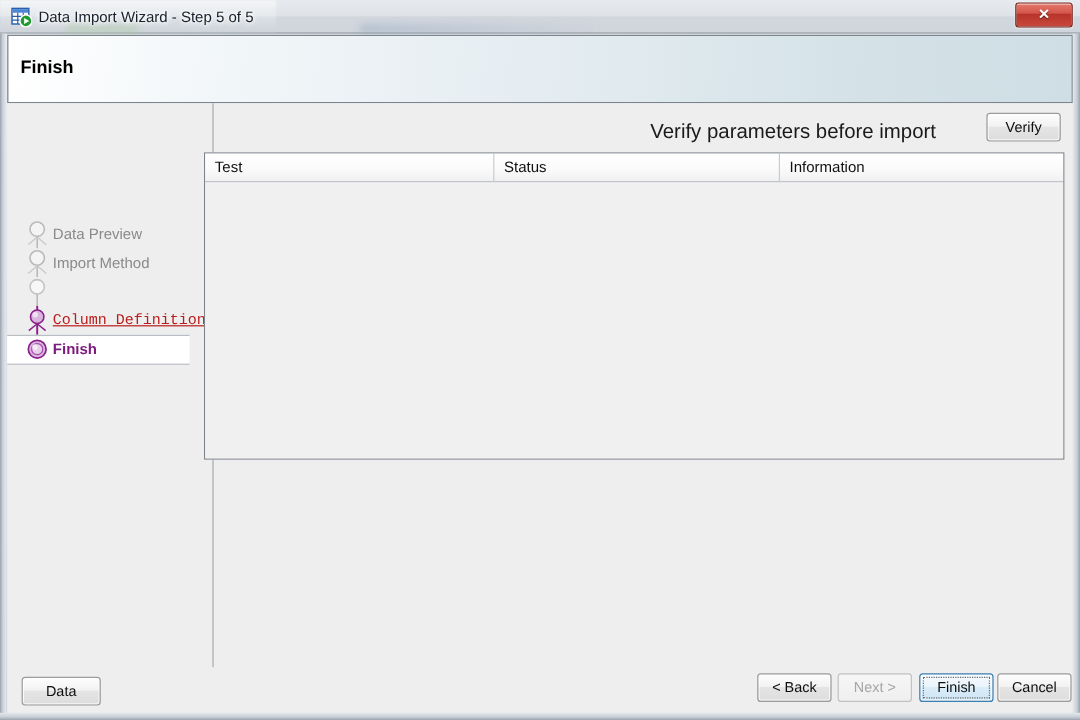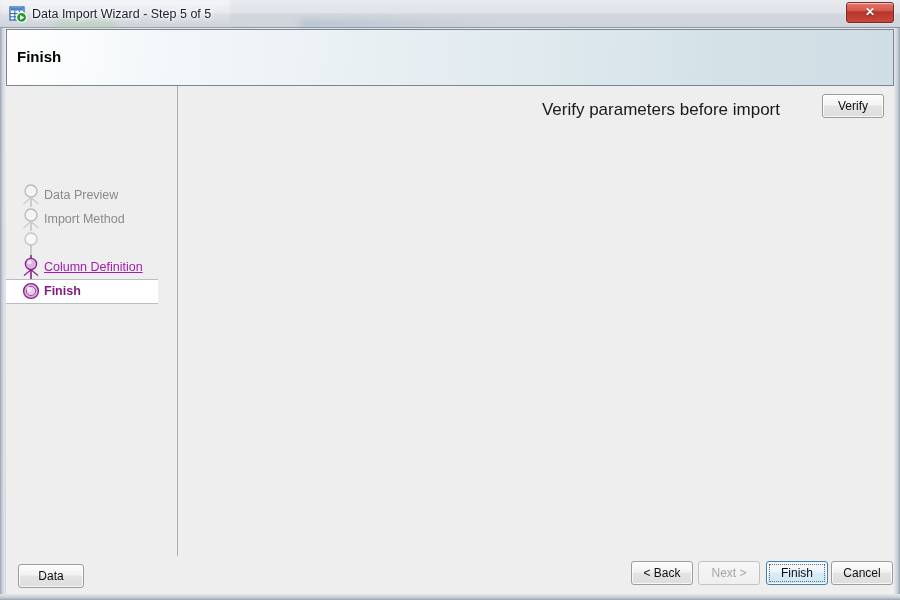--- a/index.html
+++ b/index.html
@@ -87,21 +87,21 @@
   }
   .step {
     position:absolute; left:0; width:152px; height:24px;
   }
   .step .node { position:absolute; left:12px; top:0; width:26px; height:24px; }
   .step .label {
     position:absolute; left:38px; top:0; height:24px; line-height:24px;
     font-size:12.5px; white-space:nowrap;
   }
   .step.done  .label { color:#8a8a8a; }
-  .step.link  .label { color:#a21caf; text-decoration:underline; cursor:pointer; }
+  .step.link  .label { color:#b91c1c; text-decoration:underline; cursor:pointer;font-family:Liberation Mono, monospace; }
   .step.current .label { color:#7d1a7d; font-weight:bold; }
 
   #current-band {
     position:absolute; left:0; top:193px; width:152px; height:25px;
     background:#ffffff;
     border-top:1px solid #b9bec4;
     border-bottom:1px solid #b9bec4;
   }
 
   
@@ -260,20 +260,28 @@
         <div class="label">Finish</div>
       </div>
     </div>
 
     <div id="pane">
 
       <div id="verify-label">Verify parameters before import</div>
 
       <div id="verify-btn" class="btn">Verify</div>
 
+      <div id="table">
+        <div id="thead">
+          <div class="th" style="left:0;   width:241px;">Test</div>
+          <div class="th" style="left:241px; width:238px;">Status</div>
+          <div class="th last" style="left:479px; width:238px;">Information</div>
+        </div>
+        <div id="tbody"></div>
+      </div>
 
       <div id="back-btn" class="btn nav-btn">&lt; Back</div>
 
       <div id="next-btn" class="btn nav-btn disabled">Next &gt;</div>
 
       <div id="finish-btn" class="btn nav-btn default">
         <div class="inner">Finish</div>
       </div>
 
       <div id="cancel-btn" class="btn nav-btn">Cancel</div>

